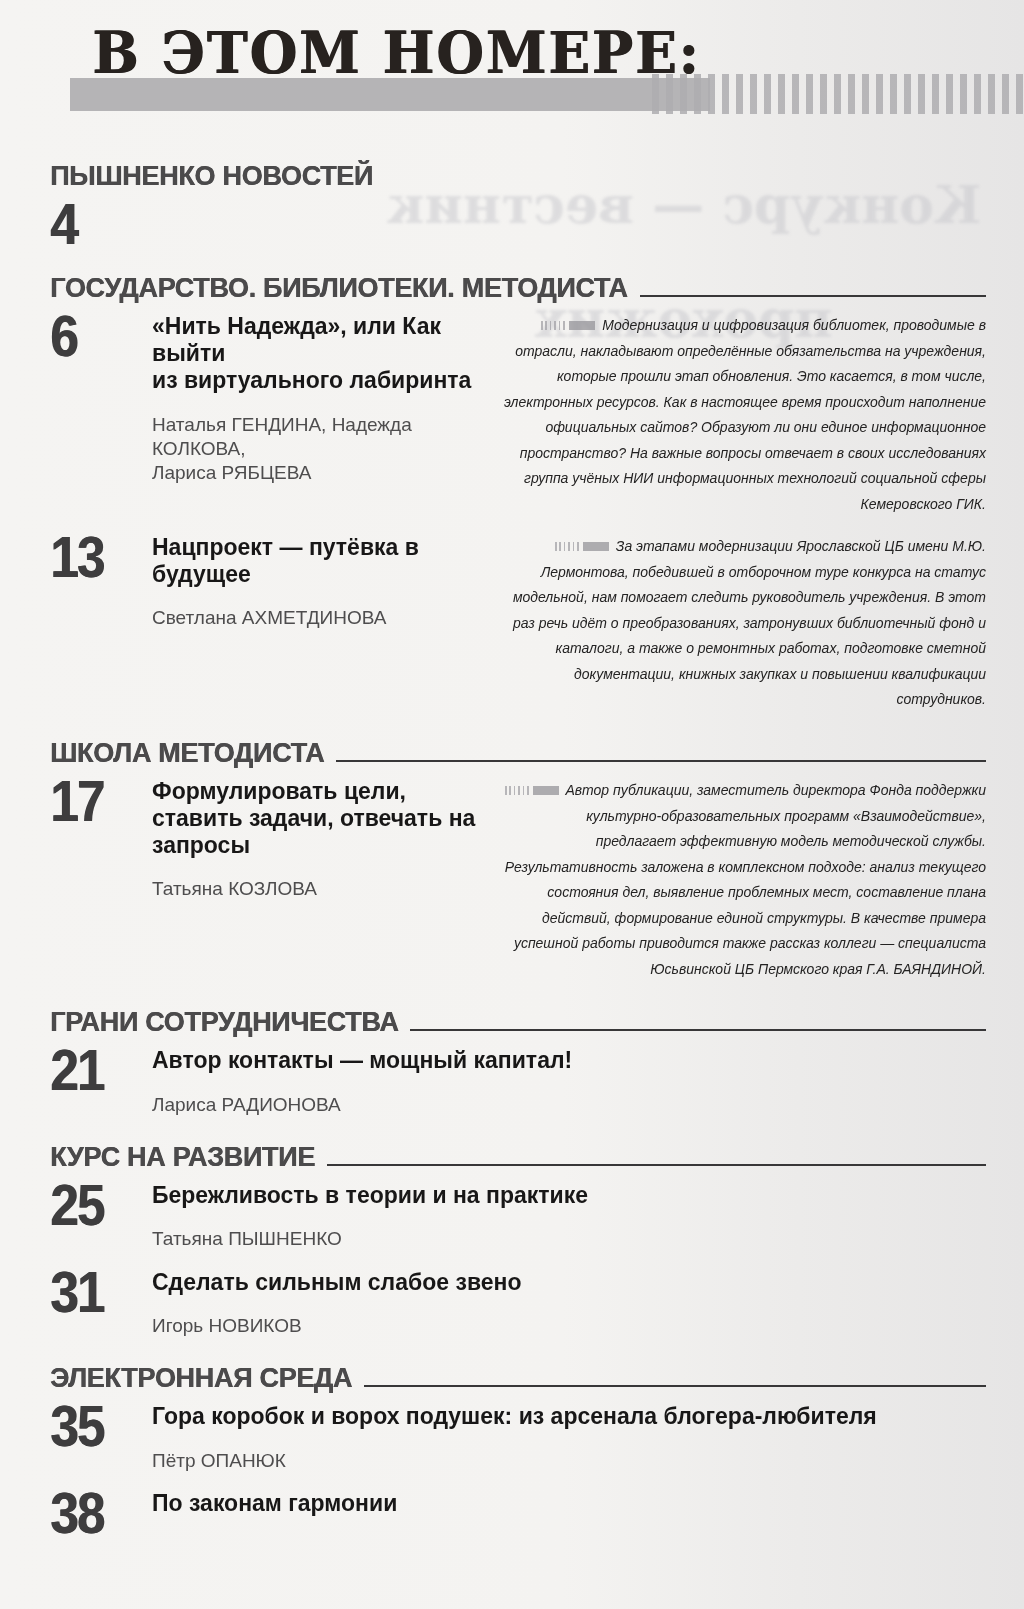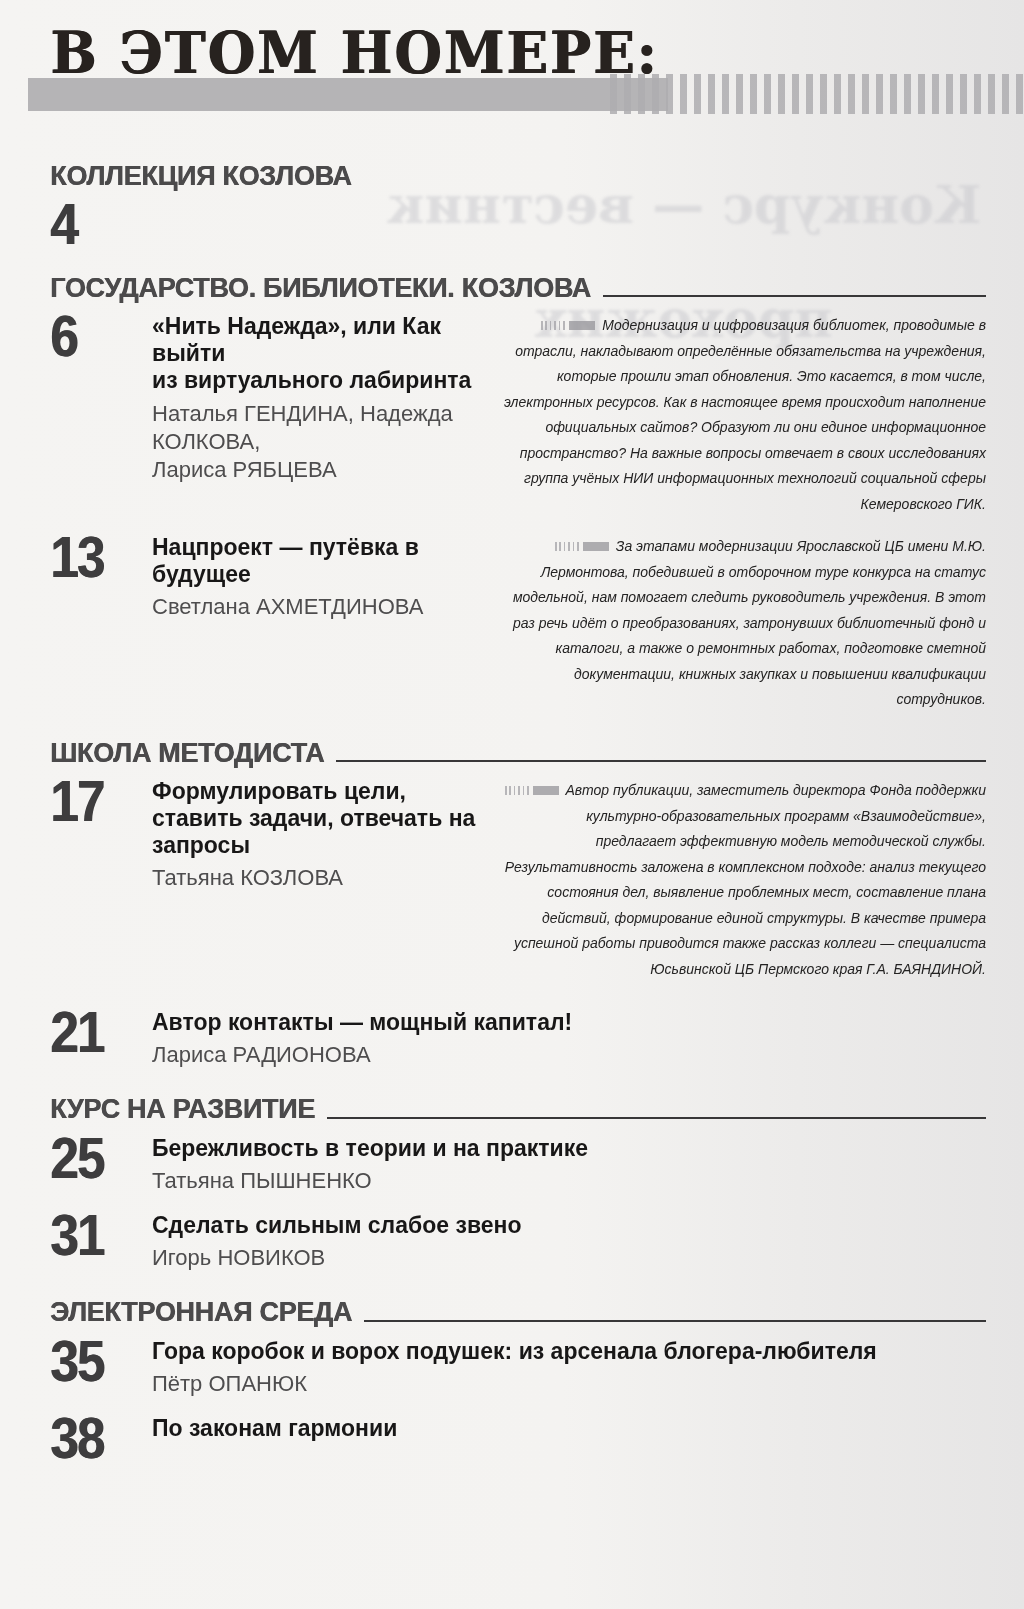--- a/index.html
+++ b/index.html
@@ -10,21 +10,21 @@
   .page{
     position:relative;
     width:1024px;height:1609px;
     margin:0 auto;
     box-sizing:border-box;
     padding:24px 38px 0 50px;
     overflow:hidden;
     background:linear-gradient(90deg,#f5f4f2 0%,#f4f3f1 55%,#eceBea 78%,#e6e5e5 100%);
   }
   
-  .masthead{position:relative;height:116px;z-index:2;}
+  .masthead{position:relative;height:116px;z-index:2;margin-left:42px;}
   .masthead-bar{
     position:absolute;left:-22px;top:54px;width:640px;height:33px;
     background:#b5b4b6;z-index:0;
   }
   .masthead-stripes{
     position:absolute;left:560px;top:50px;width:430px;height:40px;z-index:0;
     background:repeating-linear-gradient(90deg,#aeadb0 0 7px,rgba(244,243,241,0) 7px 14px);
     opacity:.85;
   }
   .masthead h1{
@@ -65,21 +65,21 @@
     letter-spacing:-2px;
     transform:scaleX(.88);transform-origin:left top;
     text-shadow:1px 0 0 #3e3d3e;
   }
   .entry-text{padding-top:1px;min-width:0;}
   .entry-title{
     font-size:23px;font-weight:bold;color:#181717;line-height:1.18;
     white-space:pre-line;
   }
   .entry-authors{
-    font-size:22px;color:#4e4d4e;line-height:1.28;margin-top:5px;
+    font-size:19px;color:#4e4d4e;line-height:1.28;margin-top:18px;
     white-space:pre-line;
   }
   .entry-summary{
     flex:0 0 482px;width:482px;
     font-style:italic;font-size:14px;line-height:25.5px;
     color:#242323;text-align:right;
     padding-top:1px;
   }
   .summary-marker{
     display:inline-block;width:54px;height:9px;margin-right:7px;
@@ -101,31 +101,31 @@
 
   <div class="masthead">
     <div class="masthead-bar"></div>
     <div class="masthead-stripes"></div>
     <h1>В ЭТОМ НОМЕРЕ:</h1>
   </div>
 
   <div class="toc">
       <div class="section">
         <div class="section-header-row">
-          <div class="section-header">КОЛЛЕКЦИЯ КОЗЛОВА</div>
+          <div class="section-header">ПЫШНЕНКО НОВОСТЕЙ</div>
         </div>
         <div class="entry">
           <div class="entry-left">
             <div class="page-num">4</div>
           </div>
         </div>
       </div>
       <div class="section">
         <div class="section-header-row">
-          <div class="section-header">ГОСУДАРСТВО. БИБЛИОТЕКИ. КОЗЛОВА</div>
+          <div class="section-header">ГОСУДАРСТВО. БИБЛИОТЕКИ. МЕТОДИСТА</div>
           <div class="section-rule"></div>
         </div>
         <div class="entry">
           <div class="entry-left">
             <div class="page-num">6</div>
             <div class="entry-text">
               <div class="entry-title">«Нить Надежда», или Как выйти
 из виртуального лабиринта</div>
               <div class="entry-authors">Наталья ГЕНДИНА, Надежда КОЛКОВА,
 Лариса РЯБЦЕВА</div>
@@ -155,20 +155,24 @@
             <div class="entry-text">
               <div class="entry-title">Формулировать цели,
 ставить задачи, отвечать на запросы</div>
               <div class="entry-authors">Татьяна КОЗЛОВА</div>
             </div>
           </div>
           <div class="entry-summary"><span class="summary-marker"></span><span>Автор публикации, заместитель директора Фонда поддержки культурно-образовательных программ «Взаимодействие», предлагает эффективную модель методической службы. Результативность заложена в комплексном подходе: анализ текущего состояния дел, выявление проблемных мест, составление плана действий, формирование единой структуры. В качестве примера успешной работы приводится также рассказ коллеги — специалиста Юсьвинской ЦБ Пермского края Г.А. БАЯНДИНОЙ.</span></div>
         </div>
       </div>
       <div class="section">
+        <div class="section-header-row">
+          <div class="section-header">ГРАНИ СОТРУДНИЧЕСТВА</div>
+          <div class="section-rule"></div>
+        </div>
         <div class="entry">
           <div class="entry-left">
             <div class="page-num">21</div>
             <div class="entry-text">
               <div class="entry-title">Автор контакты — мощный капитал!</div>
               <div class="entry-authors">Лариса РАДИОНОВА</div>
             </div>
           </div>
         </div>
       </div>

